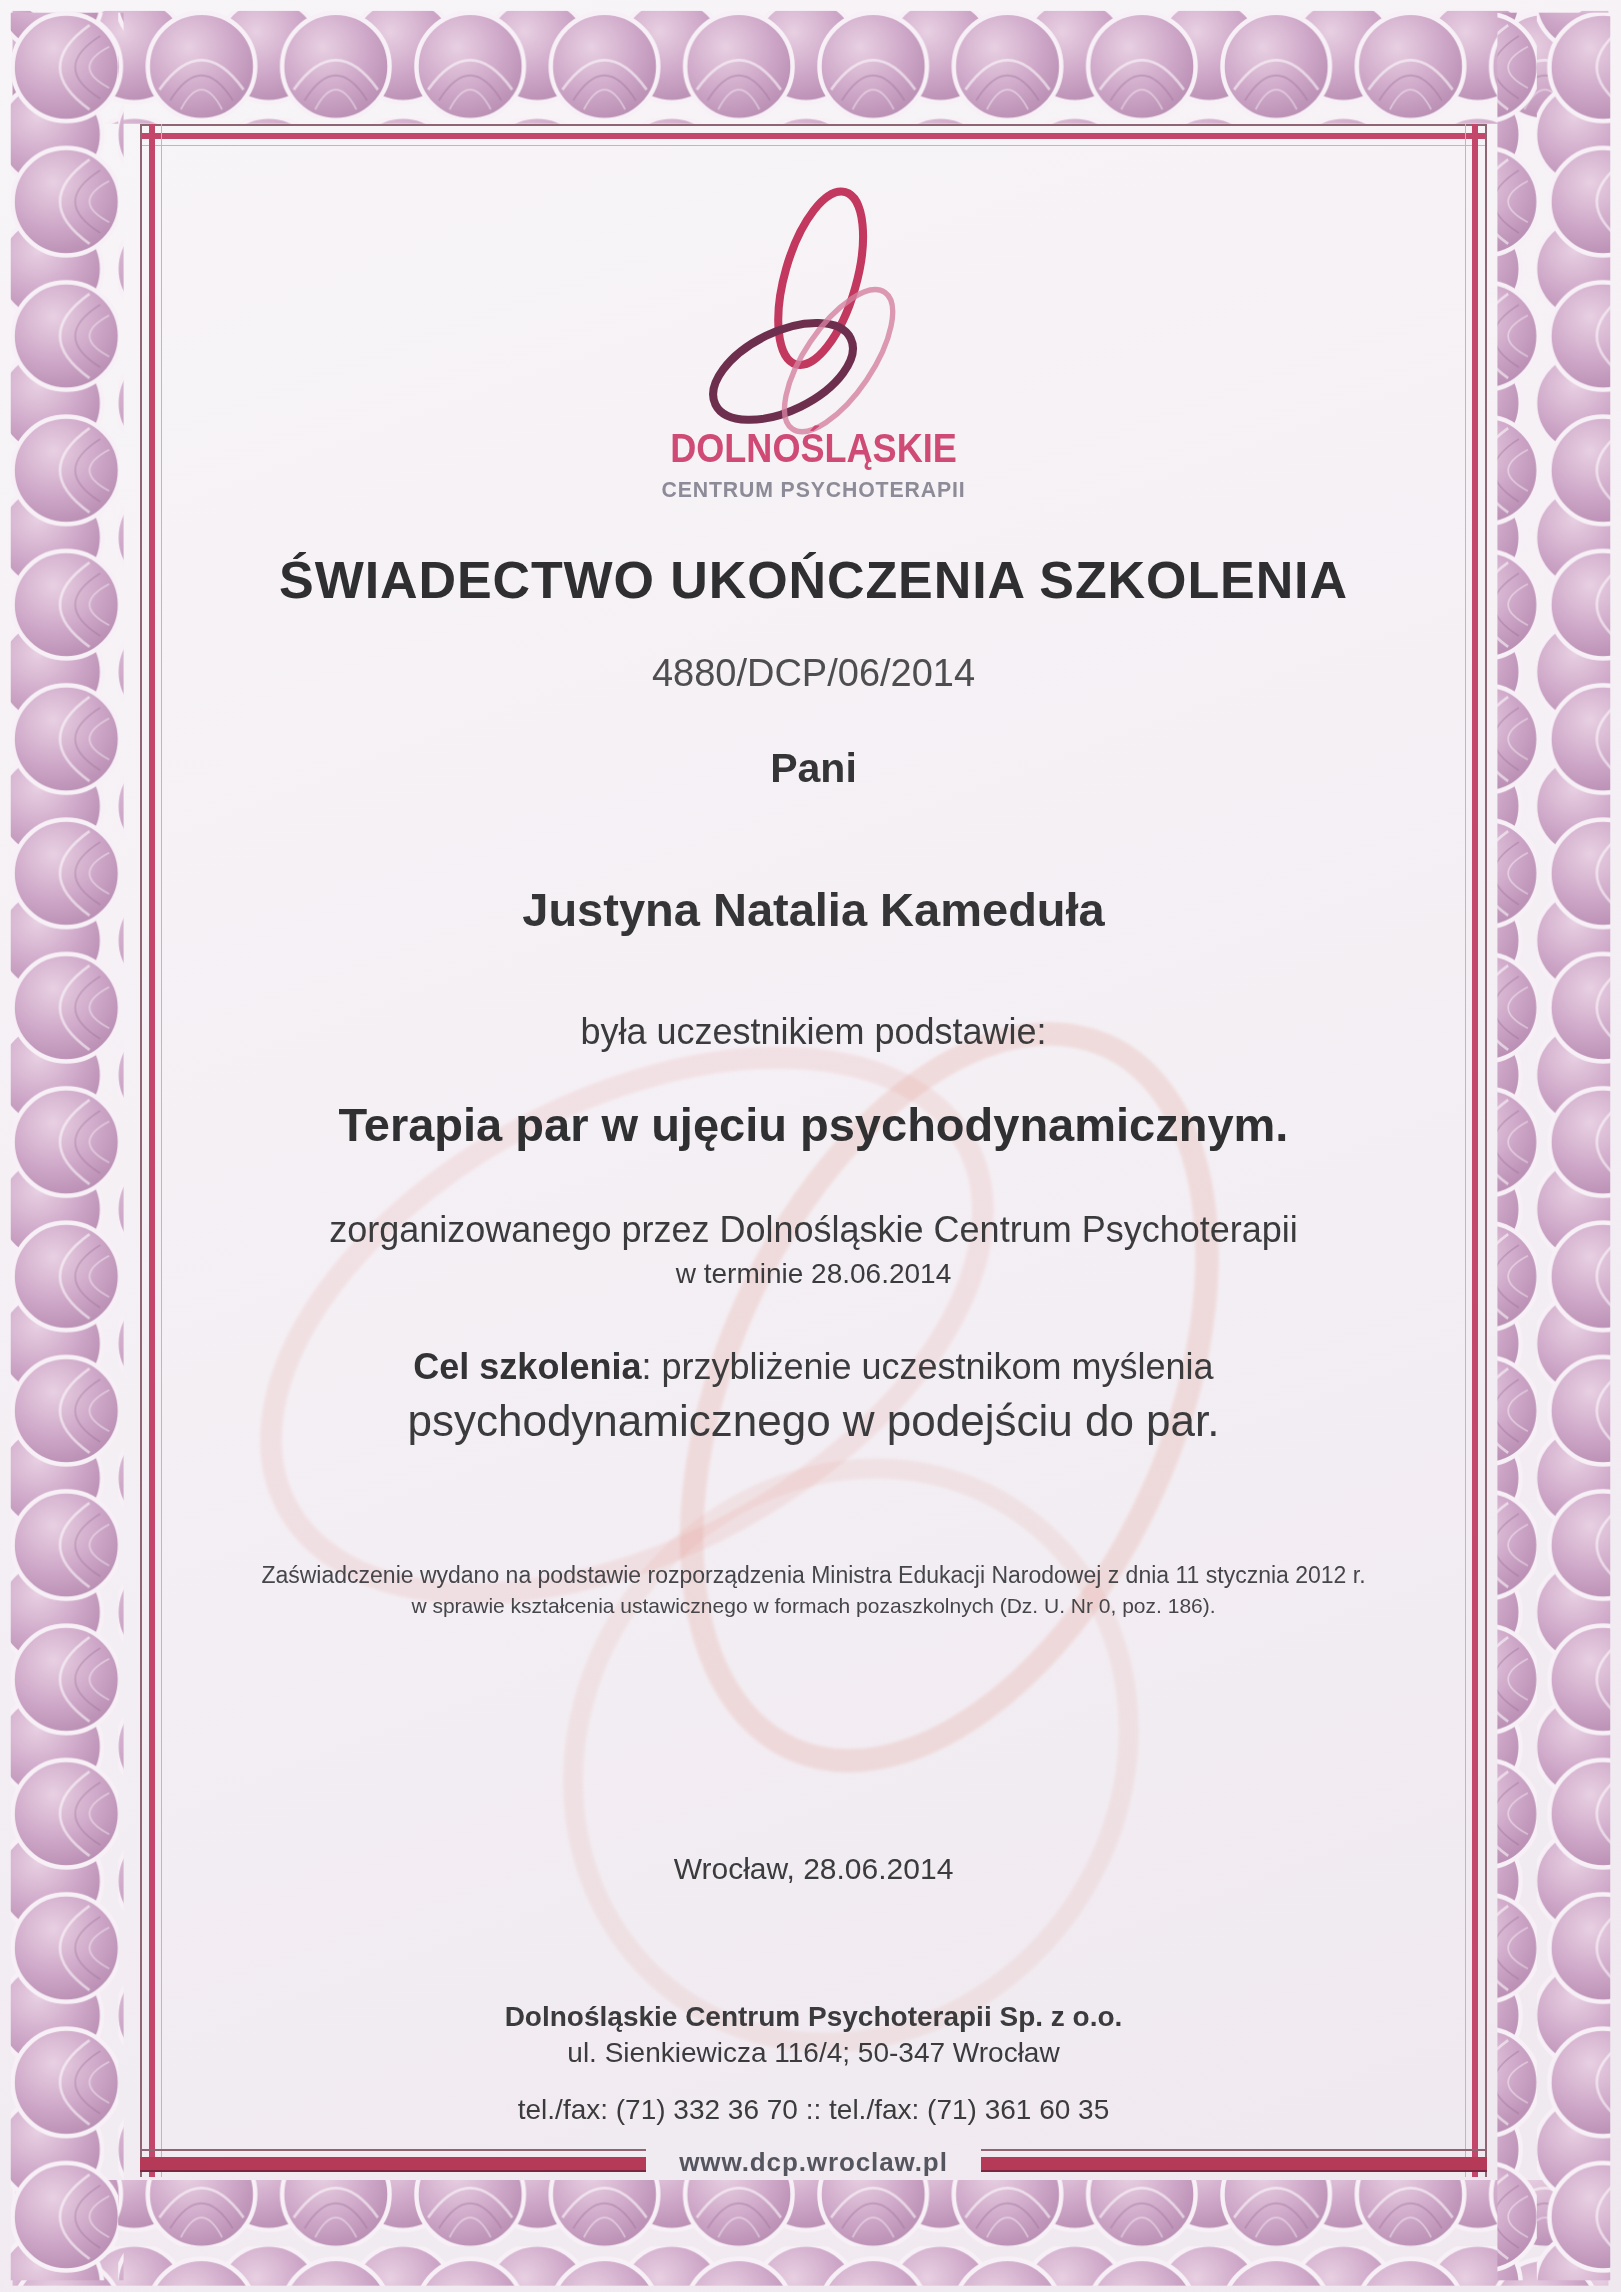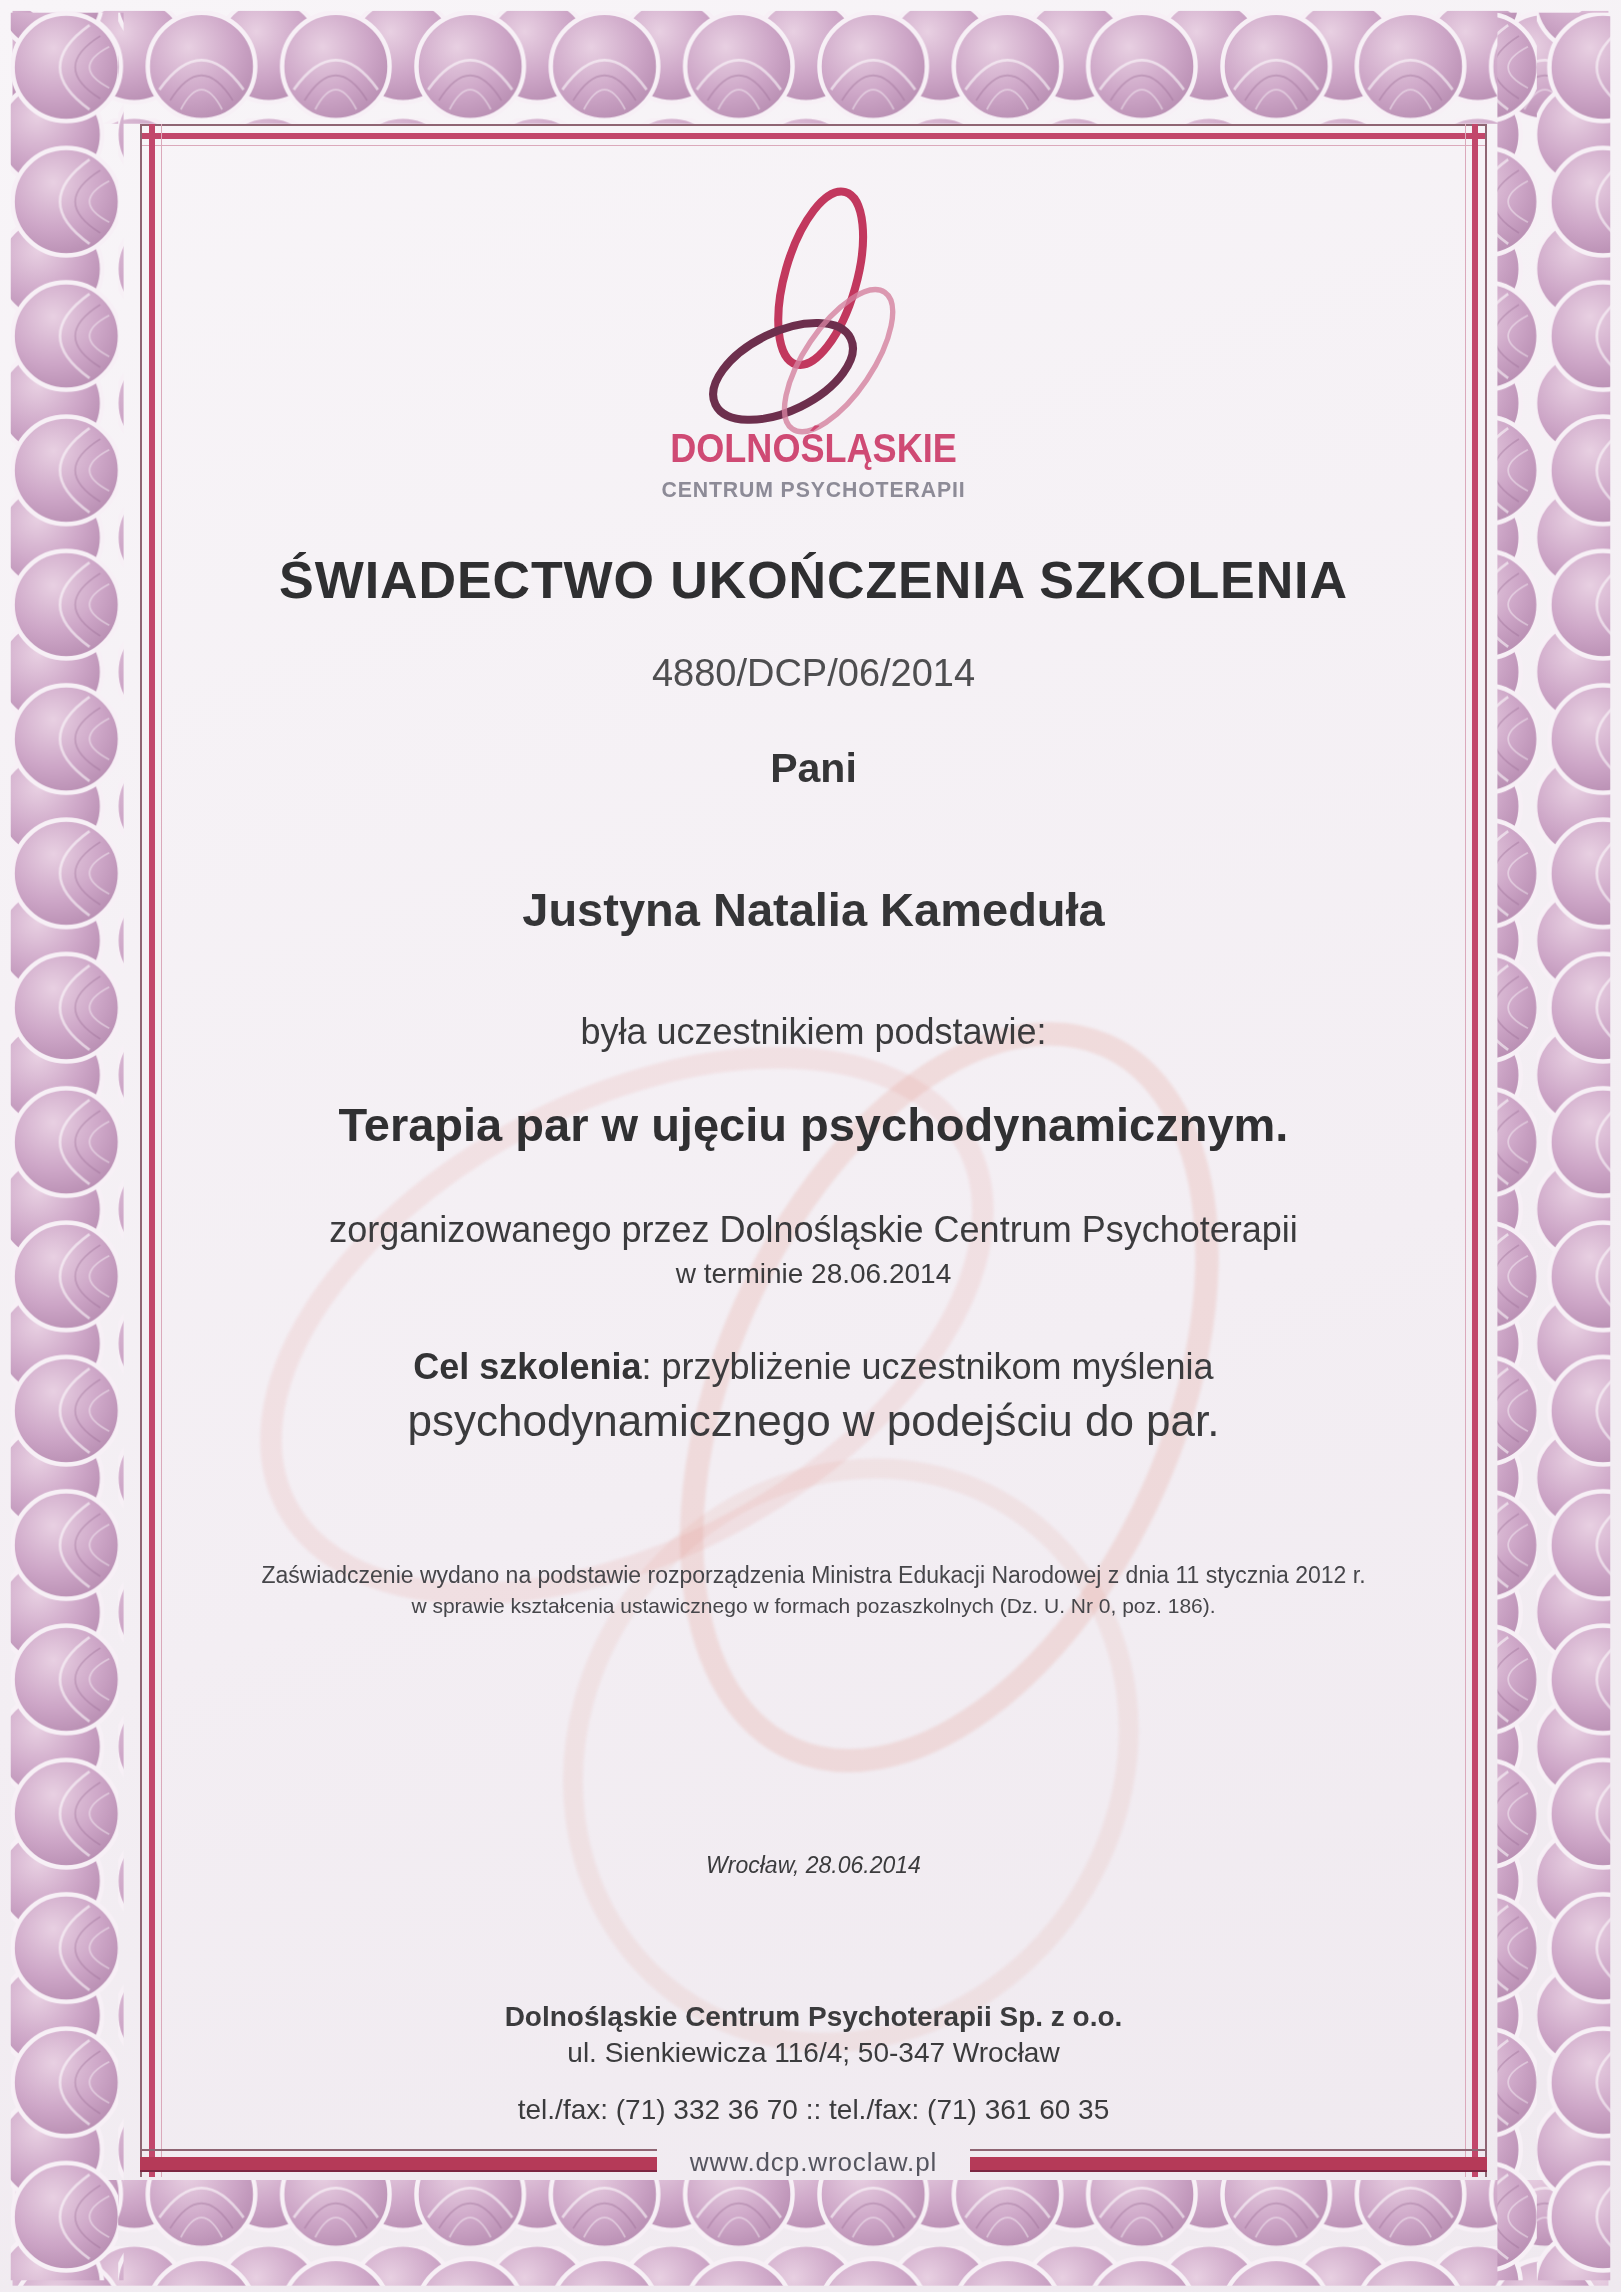--- a/index.html
+++ b/index.html
@@ -57,21 +57,21 @@
     flex:1;height:27px;
     background:linear-gradient(to bottom,
       #8f6573 0px,#8f6573 1.8px,
       transparent 1.8px,transparent 8px,
       #b53a58 8px,#b53a58 20.6px,
       #7c2742 20.6px,#7c2742 23px,
       transparent 23px);
   }
   .band-label{
     padding:0 33px;
-    font-size:26px;font-weight:normal;color:#55555f;
+    font-size:26px;font-weight:bold;color:#55555f;
     letter-spacing:0.9px;white-space:nowrap;
   }
   
   .content{position:absolute;left:165px;top:149px;width:1297px;height:2001px;}
   .c{position:absolute;left:0;right:0;text-align:center;}
   .logo-mark{position:absolute;left:0;right:0;top:36px;display:flex;justify-content:center;}
   .logo-name{top:276px;font-size:41px;font-weight:bold;color:#cf4a74;letter-spacing:0px;transform:scaleX(.88);}
   .logo-sub{top:328px;font-size:22.4px;font-weight:bold;color:#8d8b97;letter-spacing:0.9px;transform:scaleX(.95);}
   .title{top:401px;font-size:52px;font-weight:bold;color:#2f2f31;letter-spacing:0.9px;}
   .number{top:503px;font-size:38px;color:#4e4e50;}
@@ -79,21 +79,21 @@
   .name{top:733px;font-size:47px;font-weight:bold;color:#353537;}
   .participation{top:862px;font-size:36px;color:#3b3b3d;}
   .course{top:948px;font-size:47px;font-weight:bold;color:#303032;}
   .organizer1{top:1060px;font-size:36px;color:#3b3b3d;}
   .organizer2{top:1109px;font-size:28px;color:#3b3b3d;}
   .goal1{top:1197px;font-size:36px;color:#3b3b3d;}
   .goal1 .b{font-weight:bold;color:#333335;text-align:right;}
   .goal2{top:1247px;font-size:44px;color:#3b3b3d;}
   .legal1{top:1413px;font-size:23px;color:#46464a;}
   .legal2{top:1445px;font-size:21px;color:#46464a;}
-  .place-date{top:1703px;font-size:23px;color:#3b3b3d;font-style:italic;}
+  .place-date{top:1703px;font-size:30px;color:#3b3b3d;}
   .footer1{top:1852px;font-size:28px;font-weight:bold;color:#3b3b3d;}
   .footer2{top:1888px;font-size:28px;color:#3b3b3d;}
   .footer3{top:1945px;font-size:28px;color:#3b3b3d;}
   
   .watermark{position:absolute;inset:0;filter:blur(1.8px);}
 </style>
 </head>
 <body>
 
 <div class="page">

